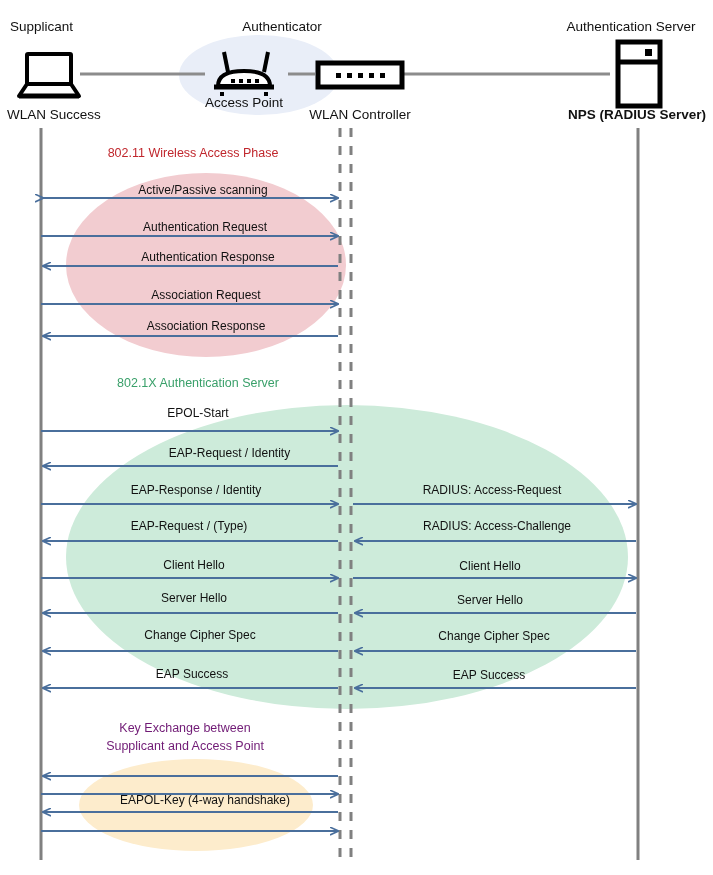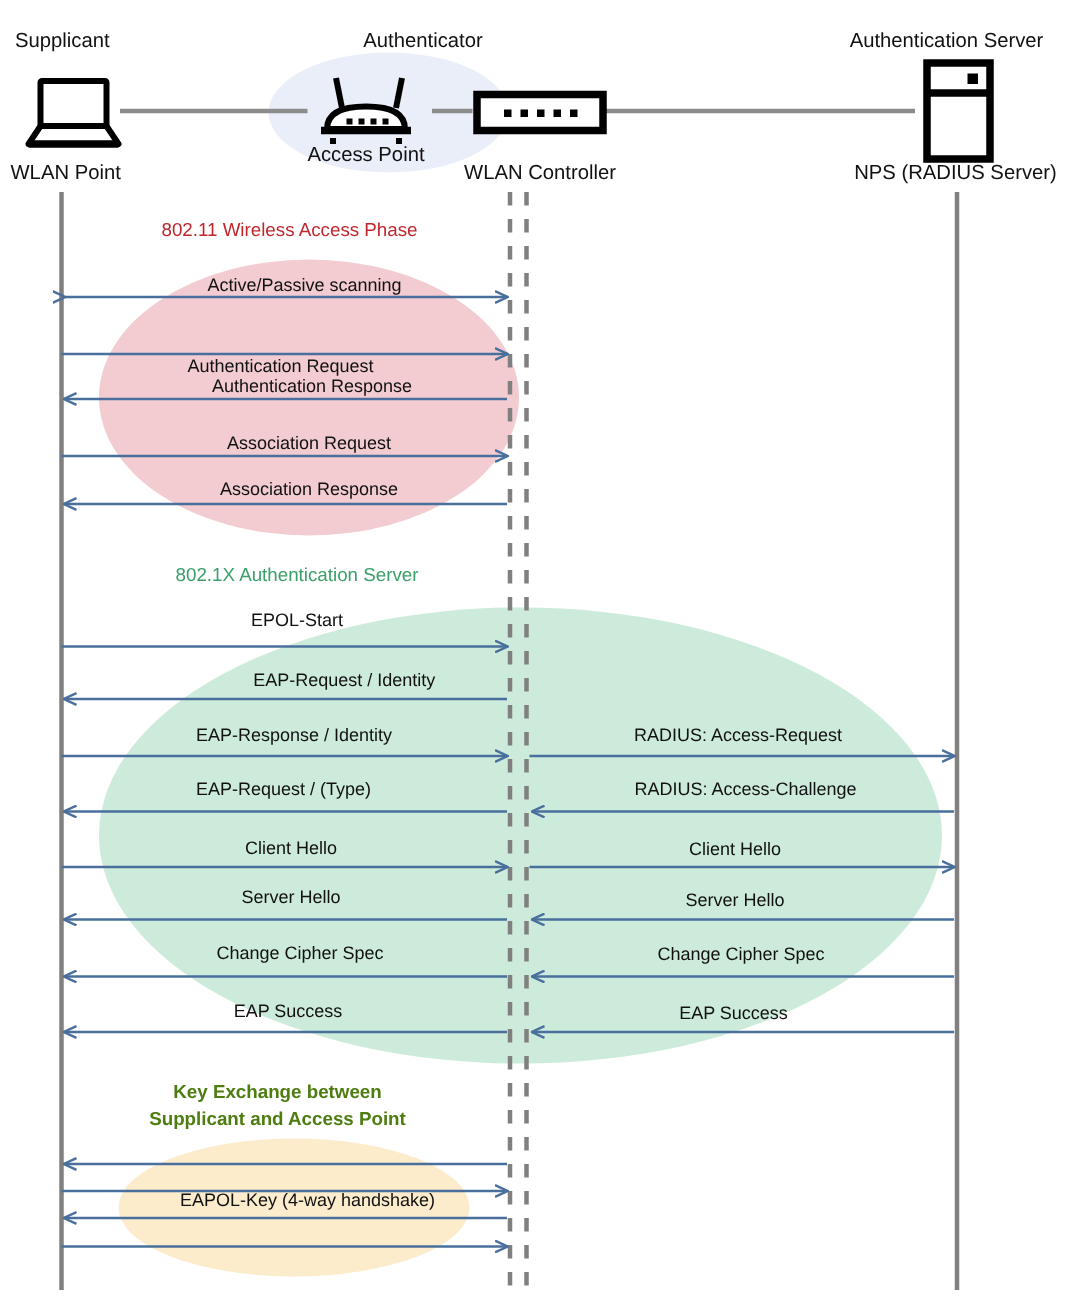--- a/index.html
+++ b/index.html
@@ -41,21 +41,21 @@
   }
   .node-sub.left { transform: none; }
 
   .phase-label {
     font-size: 12.5px;
     transform: translateX(-50%);
     text-align: center;
   }
   .phase-label.c-red { color: #c0272d; }
   .phase-label.c-green { color: #3aa06a; }
-  .phase-label.c-orange { color: #4d7c0f; font-weight: bold; }
+  .phase-label.c-orange { color: #701a75; }
 
   .msg-label {
     font-size: 12px;
     color: #111;
     transform: translateX(-50%);
   }
 
   .icon-wrap { position:absolute; z-index:2; }
 </style>
 </head>
@@ -171,29 +171,29 @@
       <line x1="41" y1="831" x2="338" y2="831" marker-end="url(#ah-r)"></line>
     </g>
   </svg>
 
   <div class="txtlayer">
 
     <div class="node-label left" style="left:10px; top:20px;">Supplicant</div>
     <div class="node-label" style="left:259px; top:20px;margin-left:23px;">Authenticator</div>
     <div class="node-label" style="left:631px; top:20px;">Authentication Server</div>
 
-    <div class="node-sub left" style="left:7px; top:108px;">WLAN Point</div>
+    <div class="node-sub left" style="left:7px; top:108px;">WLAN Success</div>
     <div class="node-sub" style="left:244px; top:96px;">Access Point</div>
     <div class="node-sub" style="left:360px; top:108px;">WLAN Controller</div>
-    <div class="node-sub" style="left:637px; top:108px;">NPS (RADIUS Server)</div>
+    <div class="node-sub" style="left:637px; top:108px;font-weight:bold;">NPS (RADIUS Server)</div>
 
     <div class="phase-label c-red" style="left:193px; top:147px;">802.11 Wireless Access Phase</div>
 
     <div class="msg-label" style="left:203px; top:184px;">Active/Passive scanning</div>
-    <div class="msg-label" style="left:187px; top:221px;margin-top:17px;">Authentication Request</div>
+    <div class="msg-label" style="left:205px; top:221px;">Authentication Request</div>
     <div class="msg-label" style="left:208px; top:251px;">Authentication Response</div>
     <div class="msg-label" style="left:206px; top:289px;">Association Request</div>
     <div class="msg-label" style="left:206px; top:320px;">Association Response</div>
 
     <div class="phase-label c-green" style="left:198px; top:377px;">802.1X Authentication Server</div>
 
     <div class="msg-label" style="left:198px; top:407px;">EPOL-Start</div>
     <div class="msg-label" style="left:206px; top:447px;padding-left:47px;">EAP-Request / Identity</div>
 
     <div class="msg-label" style="left:196px; top:484px;">EAP-Response / Identity</div>

